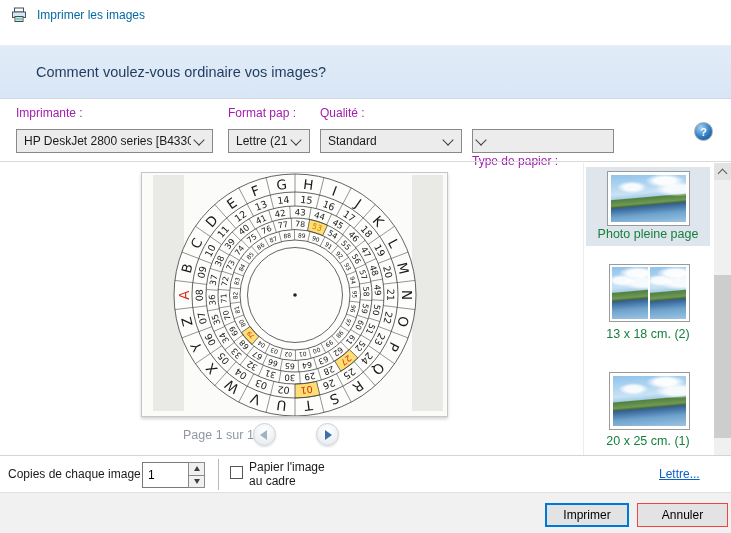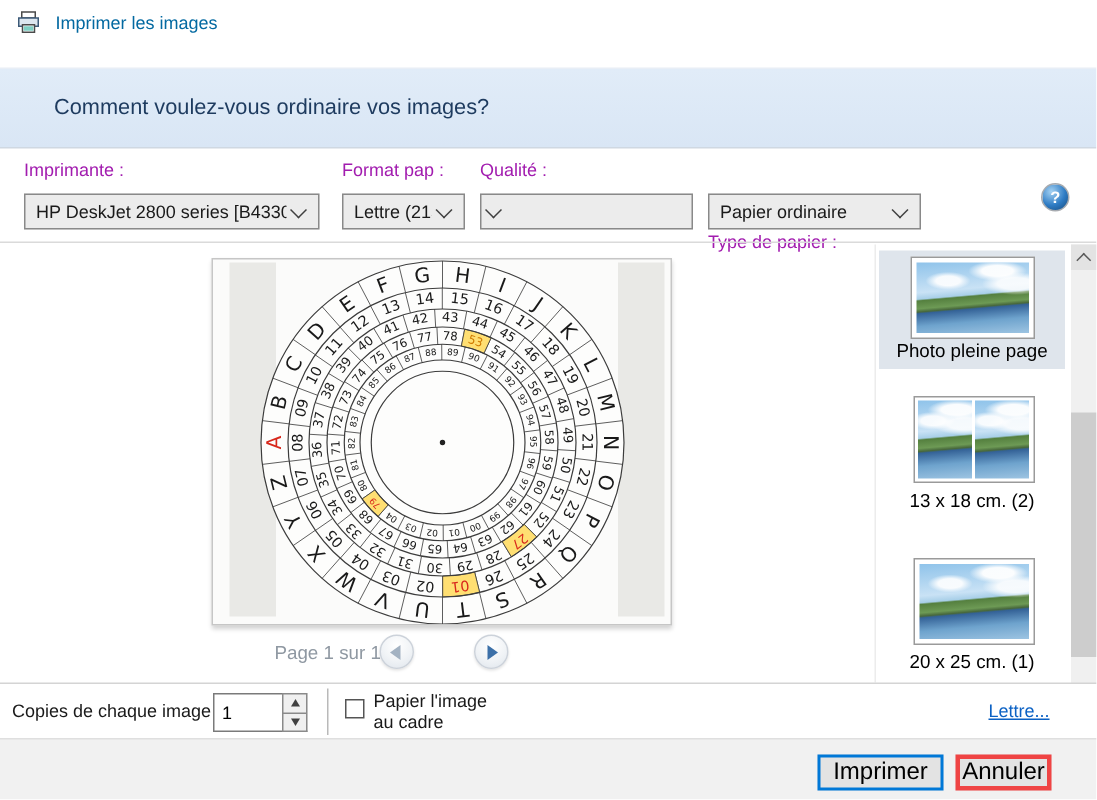--- a/index.html
+++ b/index.html
@@ -51,21 +51,21 @@
   .sidewrap-line{left:583px;top:163px;height:292px;width:0;border-left:1px solid #ececec;}
   .sel-bg{left:586px;top:167px;width:124px;height:79px;background:#dfe5ec;}
   .thumb-frame{background:#fff;border:1px solid #9a9a9a;padding:3px;box-sizing:border-box;
                display:flex;gap:2px;cursor:pointer;}
   .scene{background:
       radial-gradient(ellipse 26px 9px at 72% 12%, rgba(255,255,255,.95) 40%, rgba(255,255,255,0) 75%),
       radial-gradient(ellipse 20px 8px at 28% 26%, rgba(255,255,255,.9) 40%, rgba(255,255,255,0) 75%),
       radial-gradient(ellipse 30px 10px at 88% 30%, rgba(255,255,255,.85) 40%, rgba(255,255,255,0) 75%),
       linear-gradient(175deg,#8fc3ea 0%,#c9e2f5 38%,#a8cfe8 46%,#55803f 48%,#6d9a55 58%,#48683c 62%,
                       #346297 64%,#6ea3cd 80%,#9dc4e2 100%);}
-  .side-label{font-size:12.5px;color:#000000;text-align:center;width:124px;left:586px;cursor:pointer;}
+  .side-label{font-size:12.5px;color:#15803d;text-align:center;width:124px;left:586px;cursor:pointer;}
 
   
   .sbar{left:714px;top:163px;width:17px;height:293px;background:#f0f0f0;}
   .sbar .btn{position:absolute;left:0;width:17px;height:17px;display:flex;align-items:center;
              justify-content:center;cursor:pointer;}
   .sbar .up{top:0;}
   .sb-chev{width:6px;height:6px;border-right:1.4px solid #5a5a5a;border-bottom:1.4px solid #5a5a5a;}
   .up .sb-chev{transform:rotate(-135deg);margin-top:3px;}
   .sb-thumb{position:absolute;left:0;top:112px;width:17px;height:163px;background:#cdcdcd;cursor:grab;}
 
@@ -82,24 +82,24 @@
         border-bottom:5px solid #404040;}
   .t-dn{width:0;height:0;border-left:3.5px solid transparent;border-right:3.5px solid transparent;
         border-top:5px solid #404040;}
   .vdiv{left:218px;top:459px;height:31px;width:0;border-left:1px solid #b9b9b9;}
   .chk{left:230px;top:466px;width:13px;height:13px;border:1px solid #555;background:#fff;
        box-sizing:border-box;cursor:pointer;}
   .chklbl{left:249px;top:461px;font-size:12px;line-height:13.5px;cursor:pointer;}
   .optlink{left:659px;top:467px;font-size:12px;color:#0b61c4;text-decoration:underline;cursor:pointer;}
 
   .footer{left:0;top:492px;width:731px;height:41px;background:#f1f1f1;border-top:1px solid #dfdfdf;box-sizing:border-box;}
-  .btn{position:absolute;top:503px;height:24px;font-size:16px;font-family:inherit;cursor:pointer;
+  .btn{position:absolute;top:503px;height:24px;font-size:12px;font-family:inherit;cursor:pointer;
        display:flex;align-items:center;justify-content:center;box-sizing:border-box;background:#e3e3e3;}
   .btn.print{left:545px;width:84px;border:2px solid #0078d7;}
-  .btn.cancel{left:637px;width:64px;border:3px solid #ef4444;}
+  .btn.cancel{left:637px;width:91px;border:1px solid #ef4444;}
 </style>
 </head>
 <body>
 
 <div class="abs titlebar">
   <svg width="17" height="16" viewBox="0 0 17 16">
     <rect x="3.5" y="1" width="9" height="4" fill="#ffffff" stroke="#4a4a4a"></rect>
     <rect x="1.5" y="5" width="13" height="5.5" fill="#dce6ef" stroke="#3c5a78"></rect>
     <rect x="4" y="9.5" width="8" height="5" fill="#ffffff" stroke="#4a4a4a"></rect>
     <rect x="4.8" y="10.5" width="6.4" height="3" fill="#7fcfc4"></rect>
@@ -118,24 +118,24 @@
 
 <div class="abs combo" style="left:16px;width:197px;">
   <span class="val">HP DeskJet 2800 series [B4330C]</span>
   <span class="chev"></span>
 </div>
 <div class="abs combo" style="left:228px;width:82px;">
   <span class="val">Lettre (215,9</span>
   <span class="chev"></span>
 </div>
 <div class="abs combo" style="left:320px;width:142px;">
+  <span class="val">Standard</span>
   <span class="chev"></span>
 </div>
 <div class="abs combo" style="left:472px;width:142px;">
-  <span class="val">Papier ordinaire</span>
   <span class="chev"></span>
 </div>
 
 <div class="abs help">?</div>
 
 <div class="abs hline" style="top:161px;"></div>
 
 <div class="abs page">
   <div class="strip l"></div>
   <div class="strip r"></div>

